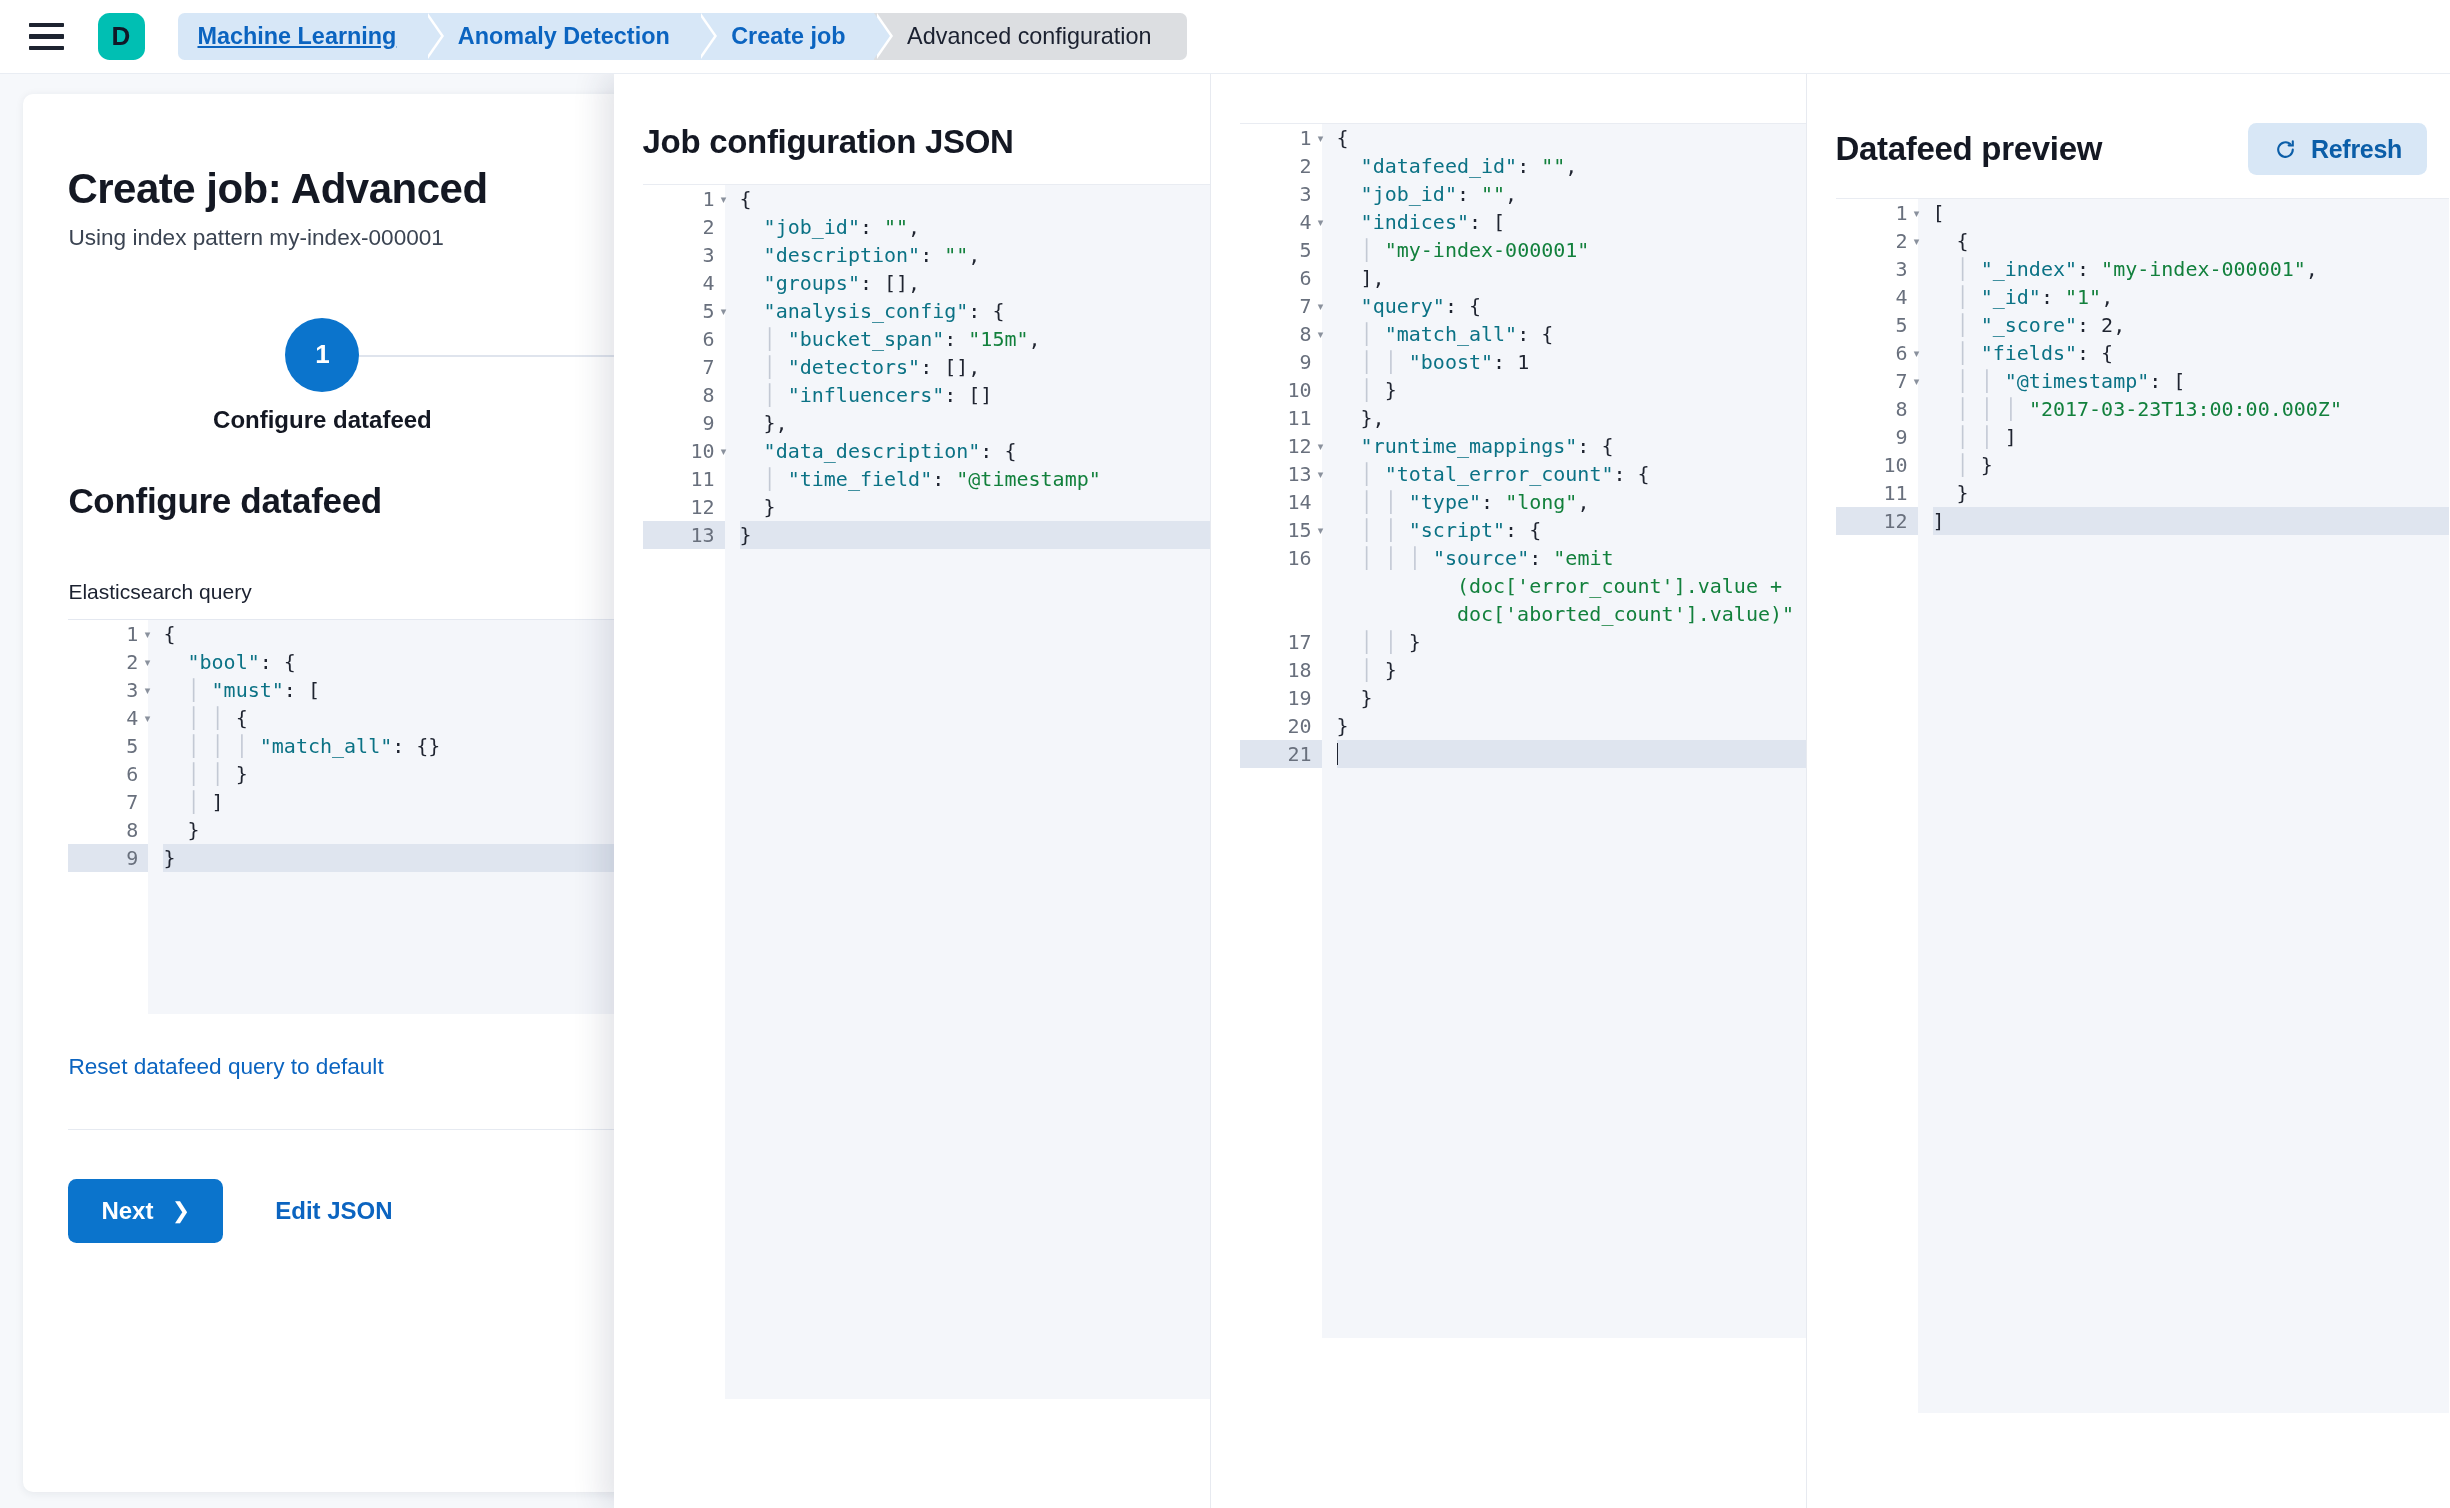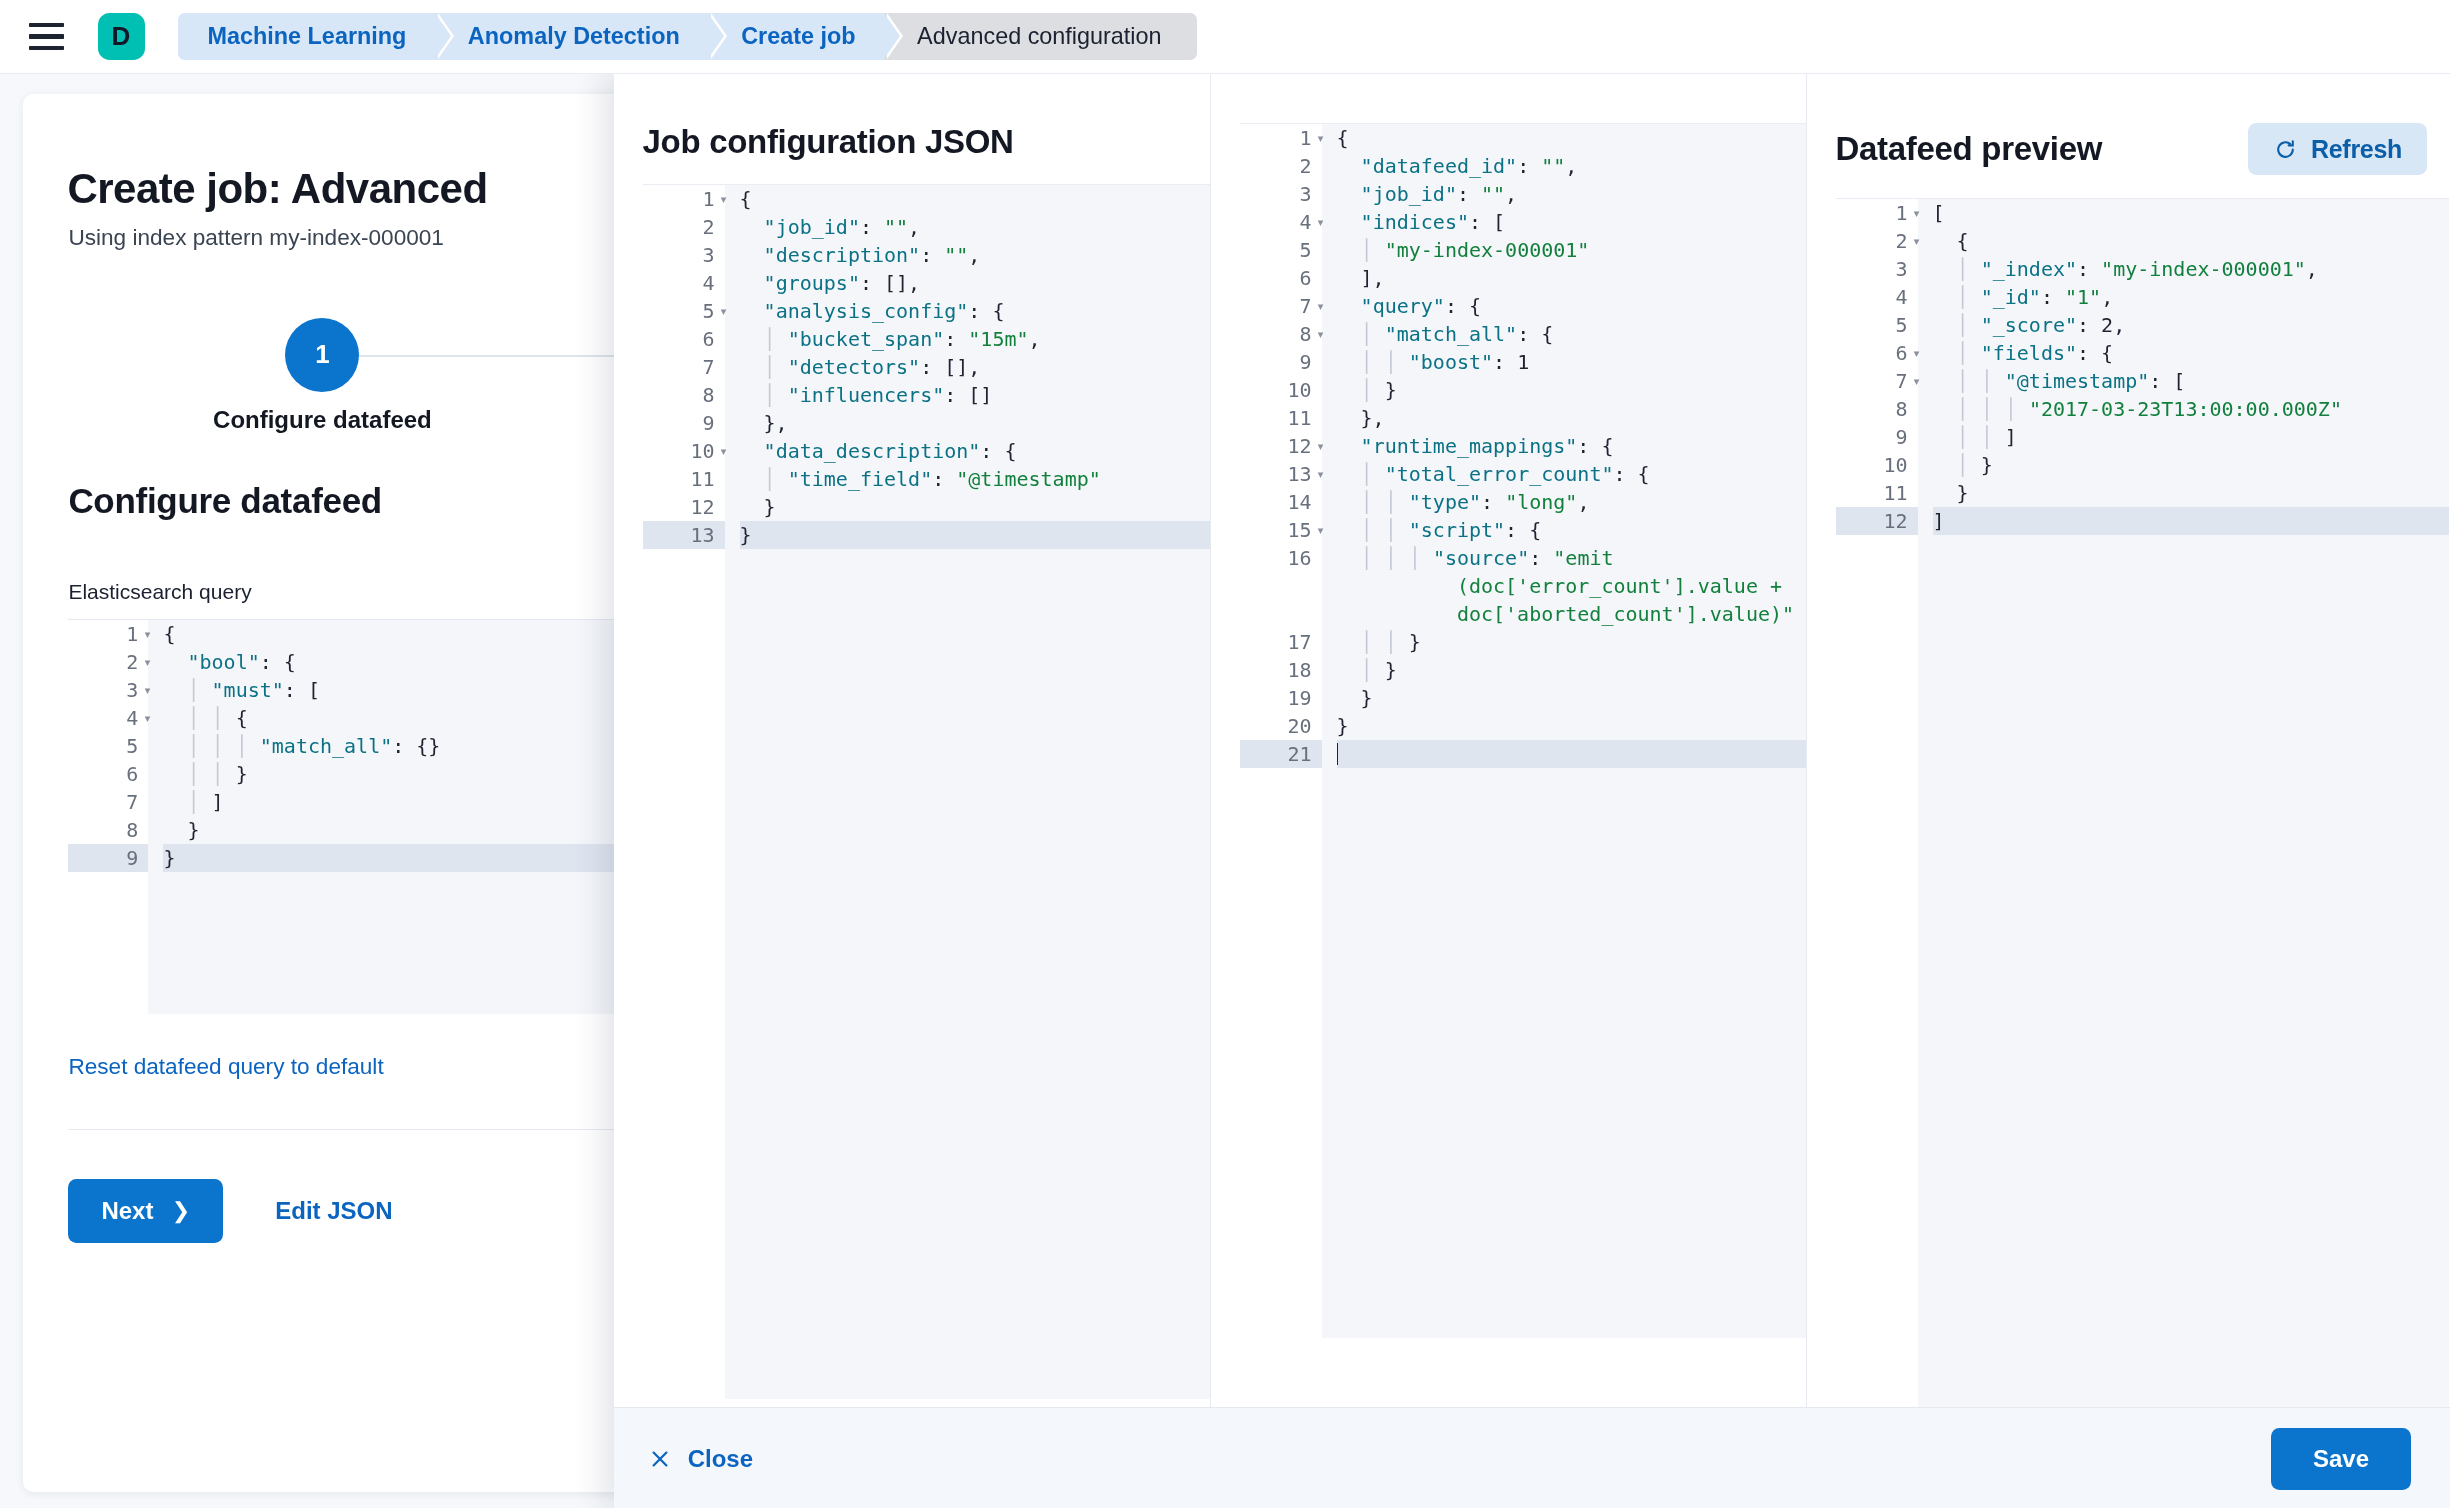--- a/index.html
+++ b/index.html
@@ -27,21 +27,21 @@
     width:47px;height:47px;border-radius:11.7px;background:#00bfb3;
     margin-left:32px;display:flex;align-items:center;justify-content:center;
     color:#111827;font-size:26px;font-weight:700;letter-spacing:0.3px;
   }
   .breadcrumbs{display:flex;align-items:center;margin-left:33px;height:47px;}
   .crumb{
     position:relative;height:47px;display:flex;align-items:center;
     background:#d7e7f7;color:#0b64c0;font-size:23.4px;font-weight:600;
     padding:0 28.5px 0 33px;white-space:nowrap;
   }
-  .crumb:first-child{border-radius:6.7px 0 0 6.7px;padding-left:30px;}
+  .crumb:first-child{border-radius:6.7px 0 0 6.7px;padding-left:20px;text-decoration:underline;}
   .crumb:after{
     content:"";position:absolute;right:-16px;top:0;width:0;height:0;z-index:3;
     border-top:23.4px solid transparent;border-bottom:23.4px solid transparent;
     border-left:16px solid #d7e7f7;
   }
   .crumb:before{
     content:"";position:absolute;right:-19px;top:0;width:0;height:0;z-index:2;
     border-top:23.4px solid transparent;border-bottom:23.4px solid transparent;
     border-left:16px solid #ffffff;
   }
@@ -299,23 +299,14 @@
             <div class="ln">10</div>
             <div class="ln">11</div>
             <div class="ln active-row-g">12</div>
           </div>
         <div class="code" id="c-prev"><div class="ln">[</div><div class="ln">  {</div><div class="ln">  <span class="gline">│</span> <span class="k">"_index"</span>: <span class="s">"my-index-000001"</span>,</div><div class="ln">  <span class="gline">│</span> <span class="k">"_id"</span>: <span class="s">"1"</span>,</div><div class="ln">  <span class="gline">│</span> <span class="k">"_score"</span>: <span class="n">2</span>,</div><div class="ln">  <span class="gline">│</span> <span class="k">"fields"</span>: {</div><div class="ln">  <span class="gline">│</span> <span class="gline">│</span> <span class="k">"@timestamp"</span>: [</div><div class="ln">  <span class="gline">│</span> <span class="gline">│</span> <span class="gline">│</span> <span class="s">"2017-03-23T13:00:00.000Z"</span></div><div class="ln">  <span class="gline">│</span> <span class="gline">│</span> ]</div><div class="ln">  <span class="gline">│</span> }</div><div class="ln">  }</div><div class="ln active-row">]</div></div>
       </div>
     </div>
 
   </div>
 
-  <div class="flyout-foot">
-    <div class="close-btn">
-      <svg class="x-ico" viewBox="0 0 24 24" stroke="#0b64c0" stroke-width="2.4" stroke-linecap="round">
-        <path d="M5 5 L19 19 M19 5 L5 19"></path>
-      </svg>
-      <span>Close</span>
-    </div>
-    <div class="save-btn">Save</div>
-  </div>
 </div>
 
 
 </body></html>

